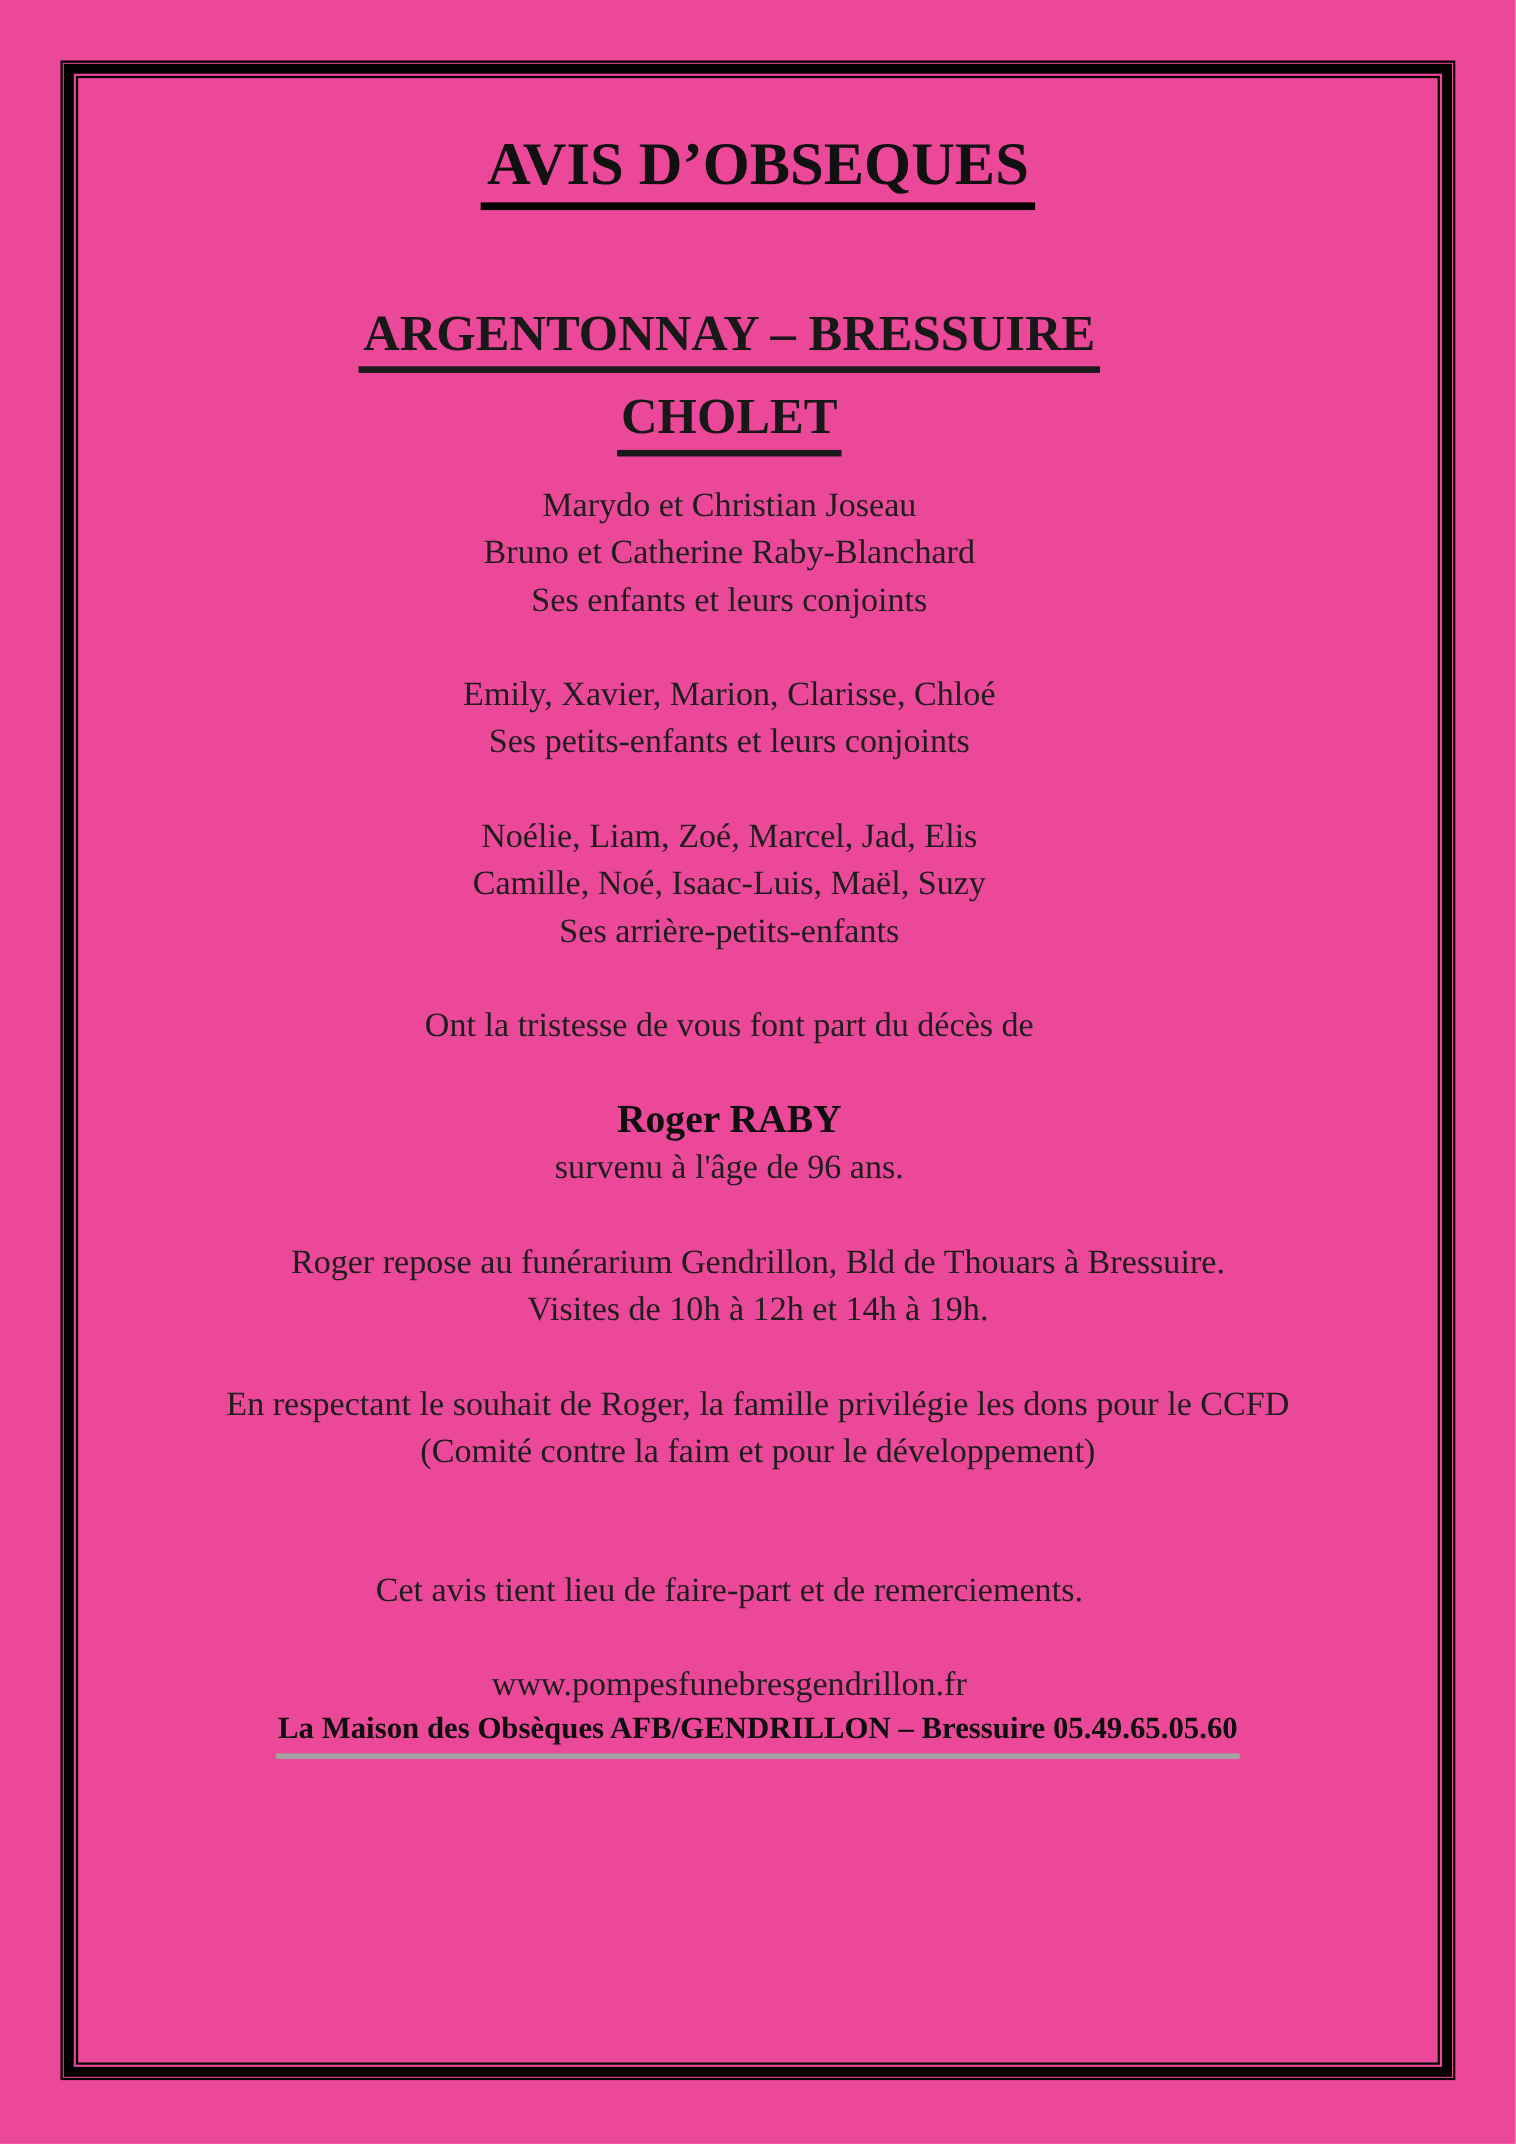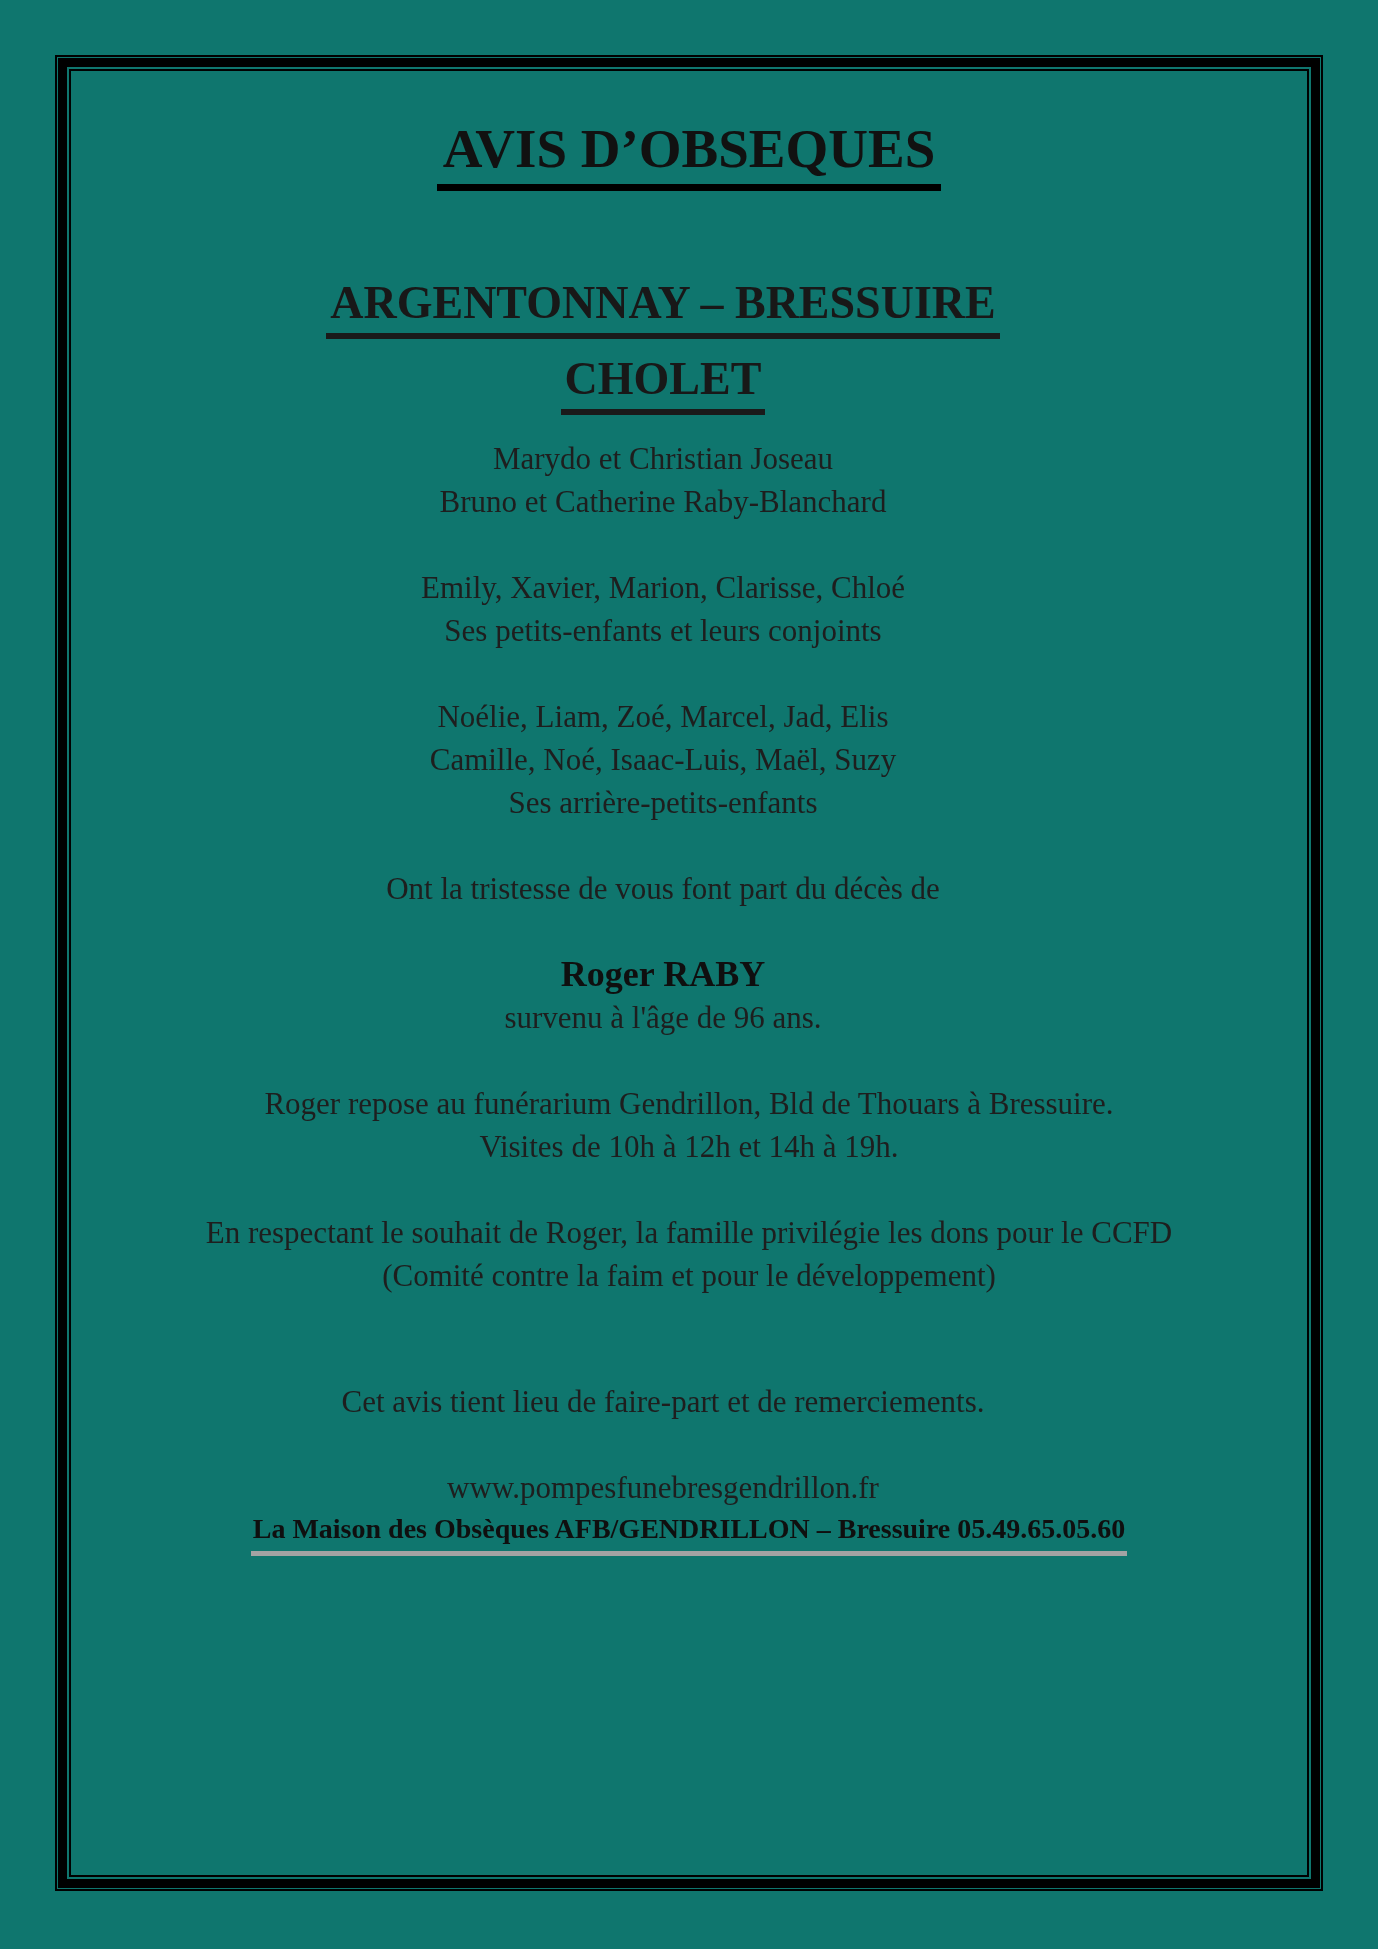--- a/index.html
+++ b/index.html
@@ -4,21 +4,21 @@
 <style>
   html, body {
     margin: 0;
     padding: 0;
     background: #ffffff;
   }
   .page {
     position: relative;
     width: 1378px;
     height: 1949px;
-    background: #0f766e;
+    background: #ec4899;
     font-family: "Liberation Serif", "DejaVu Serif", serif;
     color: #1e1e1e;
   }
   
   .frame-outer {
     position: absolute;
     left: 55px;
     top: 55px;
     width: 1268px;
     height: 1836px;
@@ -110,20 +110,21 @@
           <div class="h2 indent">
             <span class="u">ARGENTONNAY – BRESSUIRE</span>
           </div>
           <div class="h2 second indent">
             <span class="u">CHOLET</span>
           </div>
 
           <div class="para first indent">
             <div>Marydo et Christian Joseau</div>
             <div>Bruno et Catherine Raby-Blanchard</div>
+            <div>Ses enfants et leurs conjoints</div>
           </div>
 
           <div class="para indent">
             <div>Emily, Xavier, Marion, Clarisse, Chloé</div>
             <div>Ses petits-enfants et leurs conjoints</div>
           </div>
 
           <div class="para indent">
             <div>Noélie, Liam, Zoé, Marcel, Jad, Elis</div>
             <div>Camille, Noé, Isaac-Luis, Maël, Suzy</div>

